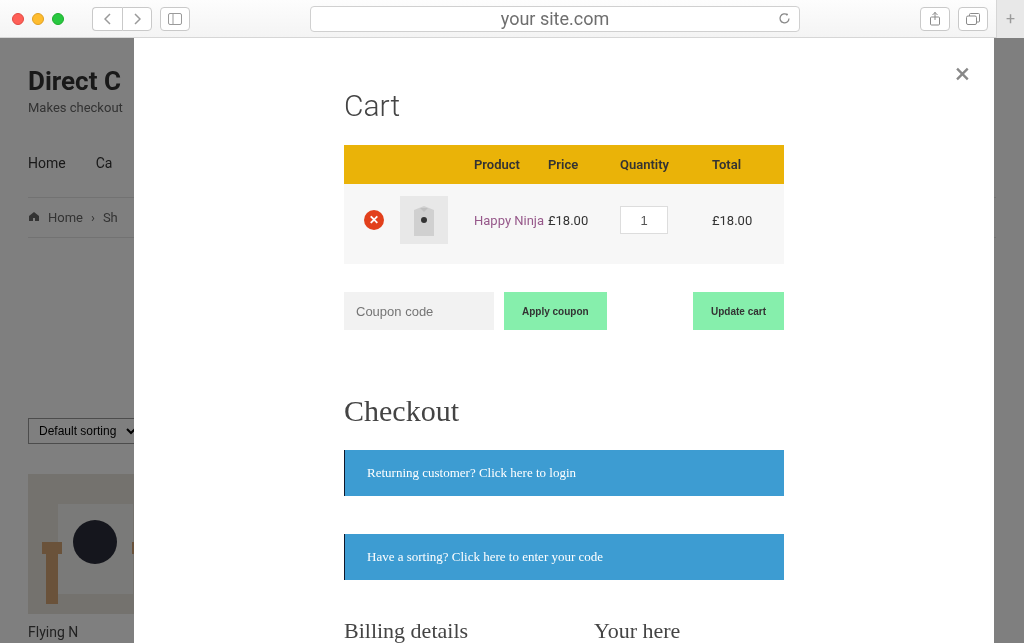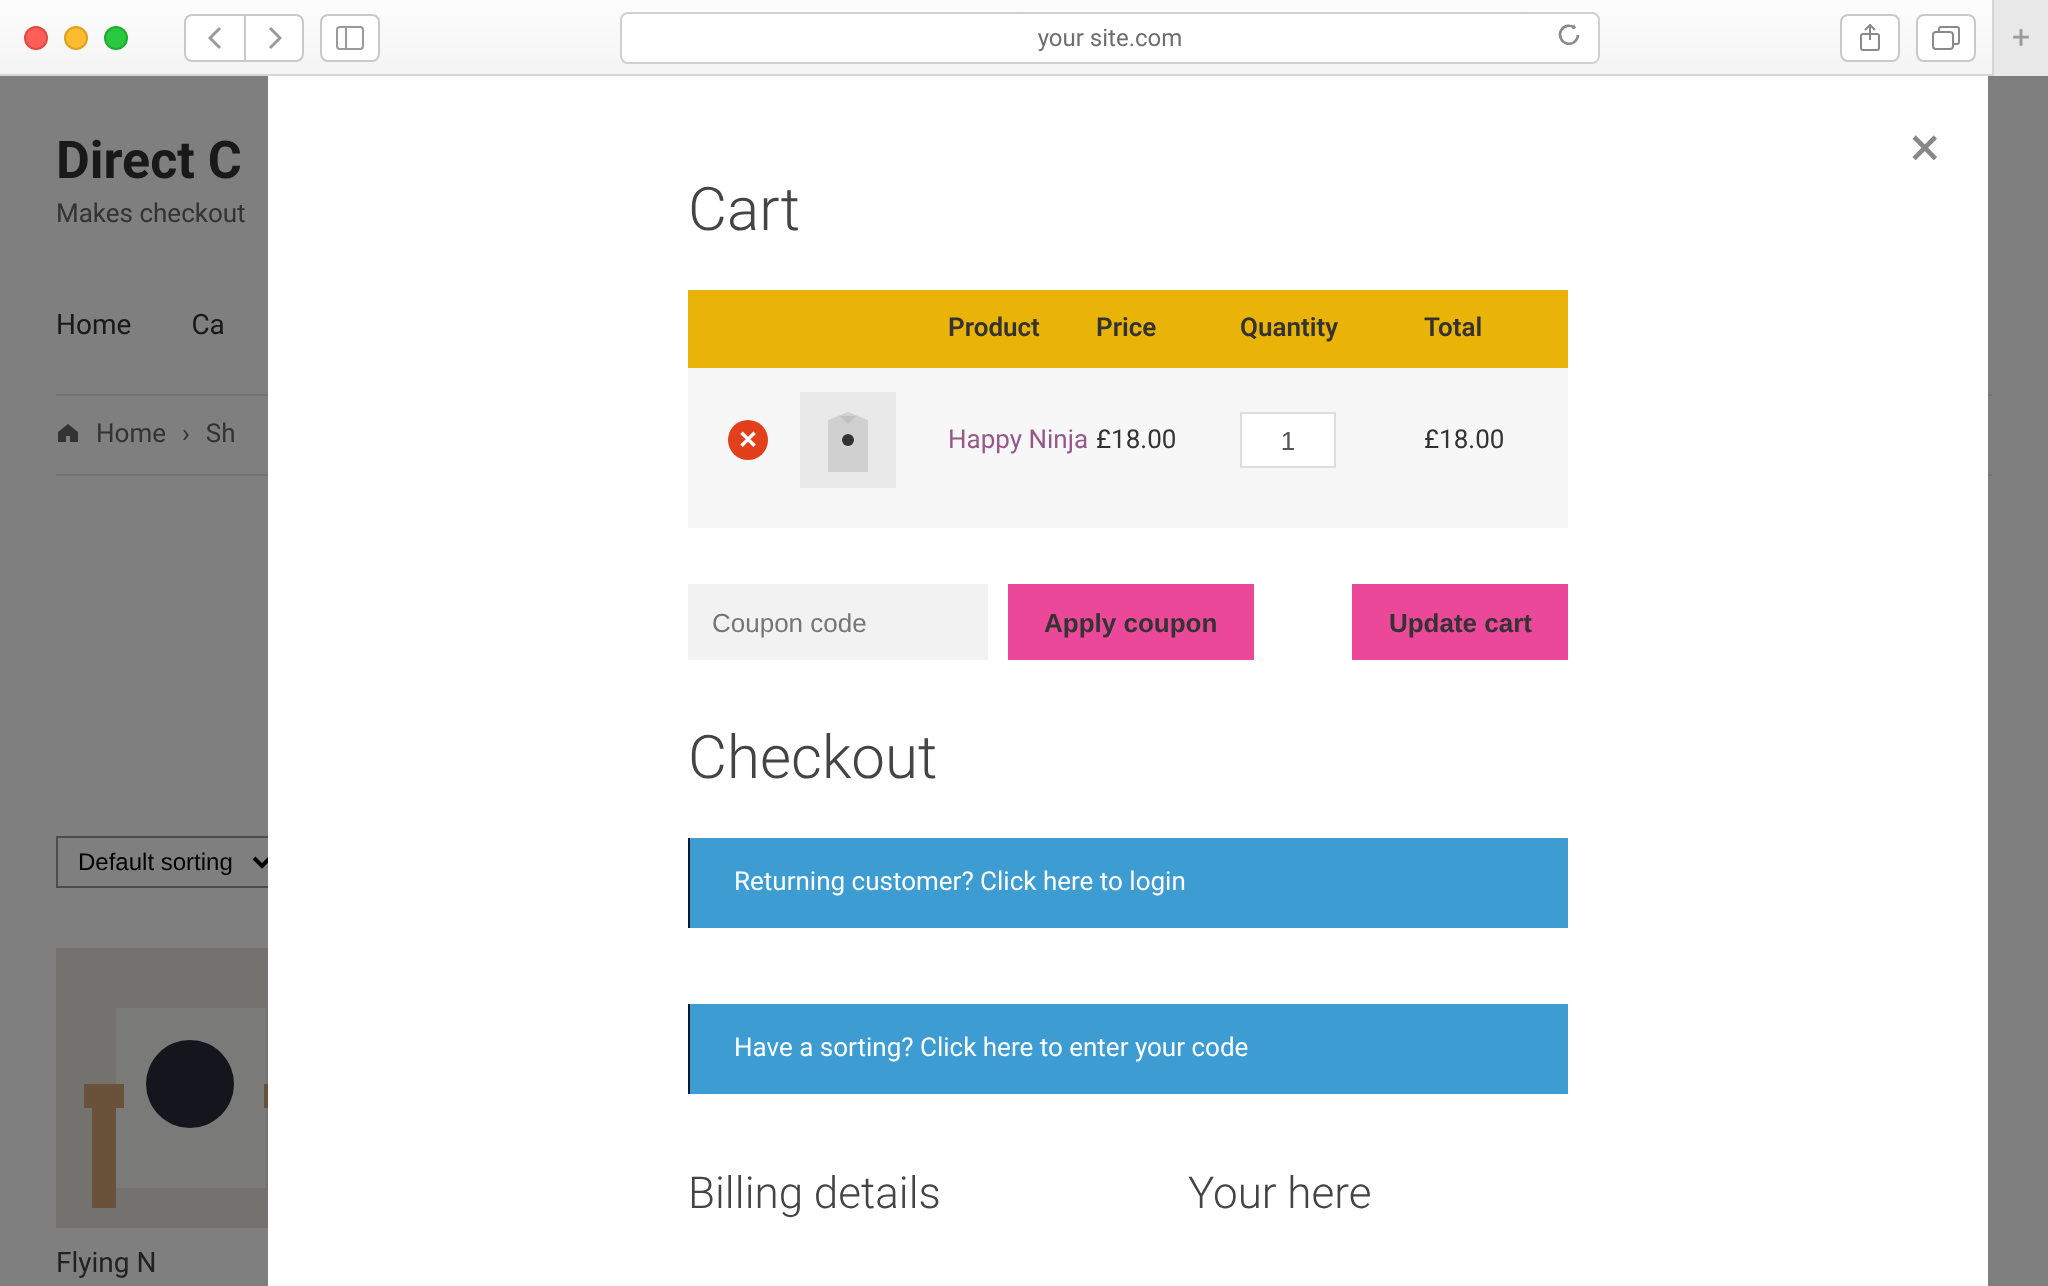--- a/index.html
+++ b/index.html
@@ -53,21 +53,21 @@
 .url-bar {
   flex: 1;
   height: 26px;
   background: #fff;
   border: 1px solid #d0d0d0;
   border-radius: 4px;
   margin: 0 120px 0 120px;
   display: flex;
   align-items: center;
   justify-content: center;
-  font-size: 12px;
+  font-size: 18px;
   color: #6e6e6e;
   position: relative;
 }
 .reload-icon { position: absolute; right: 8px; color: #8a8a8a; }
 
 .right-btns { display: flex; gap: 8px; }
 .icon-btn {
   width: 30px; height: 24px;
   background: #fff;
   border: 1px solid #c9c9c9;
@@ -201,32 +201,32 @@
 .coupon-input {
   width: 150px; height: 38px;
   background: #f2f2f2;
   border: none;
   padding: 0 12px;
   font-size: 13px;
   color: #c2410c;
 }
 .btn {
   height: 38px;
-  background: #ec4899;
+  background: #86efac;
   border: none;
   padding: 0 18px;
-  font-size: 13px;
+  font-size: 10px;
   font-weight: 600;
   color: #333;
   cursor: pointer;
 }
 .spacer { flex: 1; }
 
 
-.checkout-section { margin-top: 32px; }
+.checkout-section { margin-top: 64px; font-family: Liberation Serif, serif; }
 .info-banner {
   background: #3d9cd2;
   border-left: 1px solid #0f172a;
   color: #fff;
   padding: 15px 22px;
   font-size: 13px;
   margin-bottom: 38px;
 }
 .billing-row { display: flex; gap: 60px; margin-top: 10px; }
 .billing-col h3 { font-weight: 300; font-size: 22px; color: #444; }

